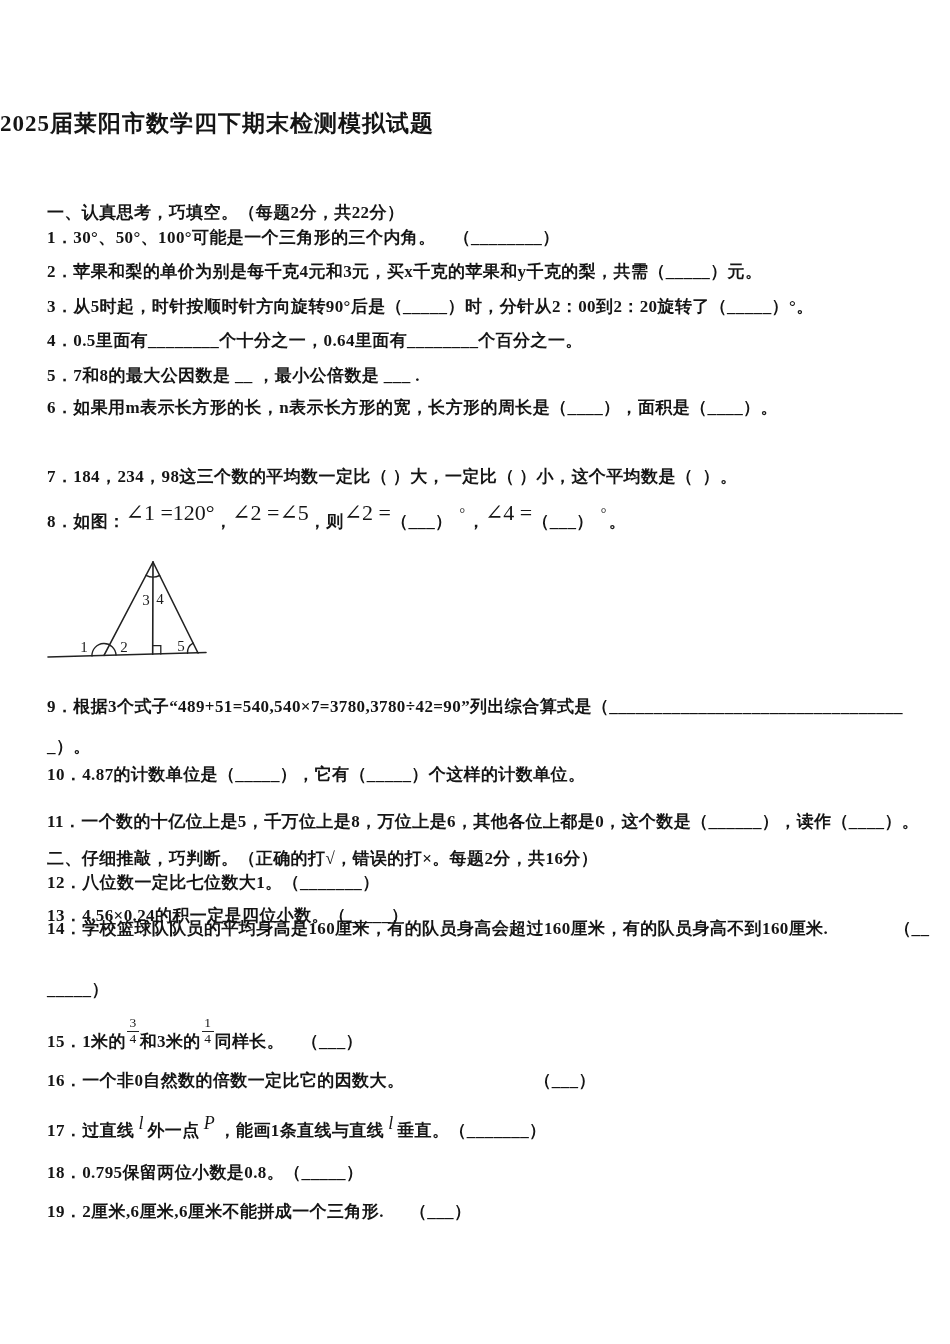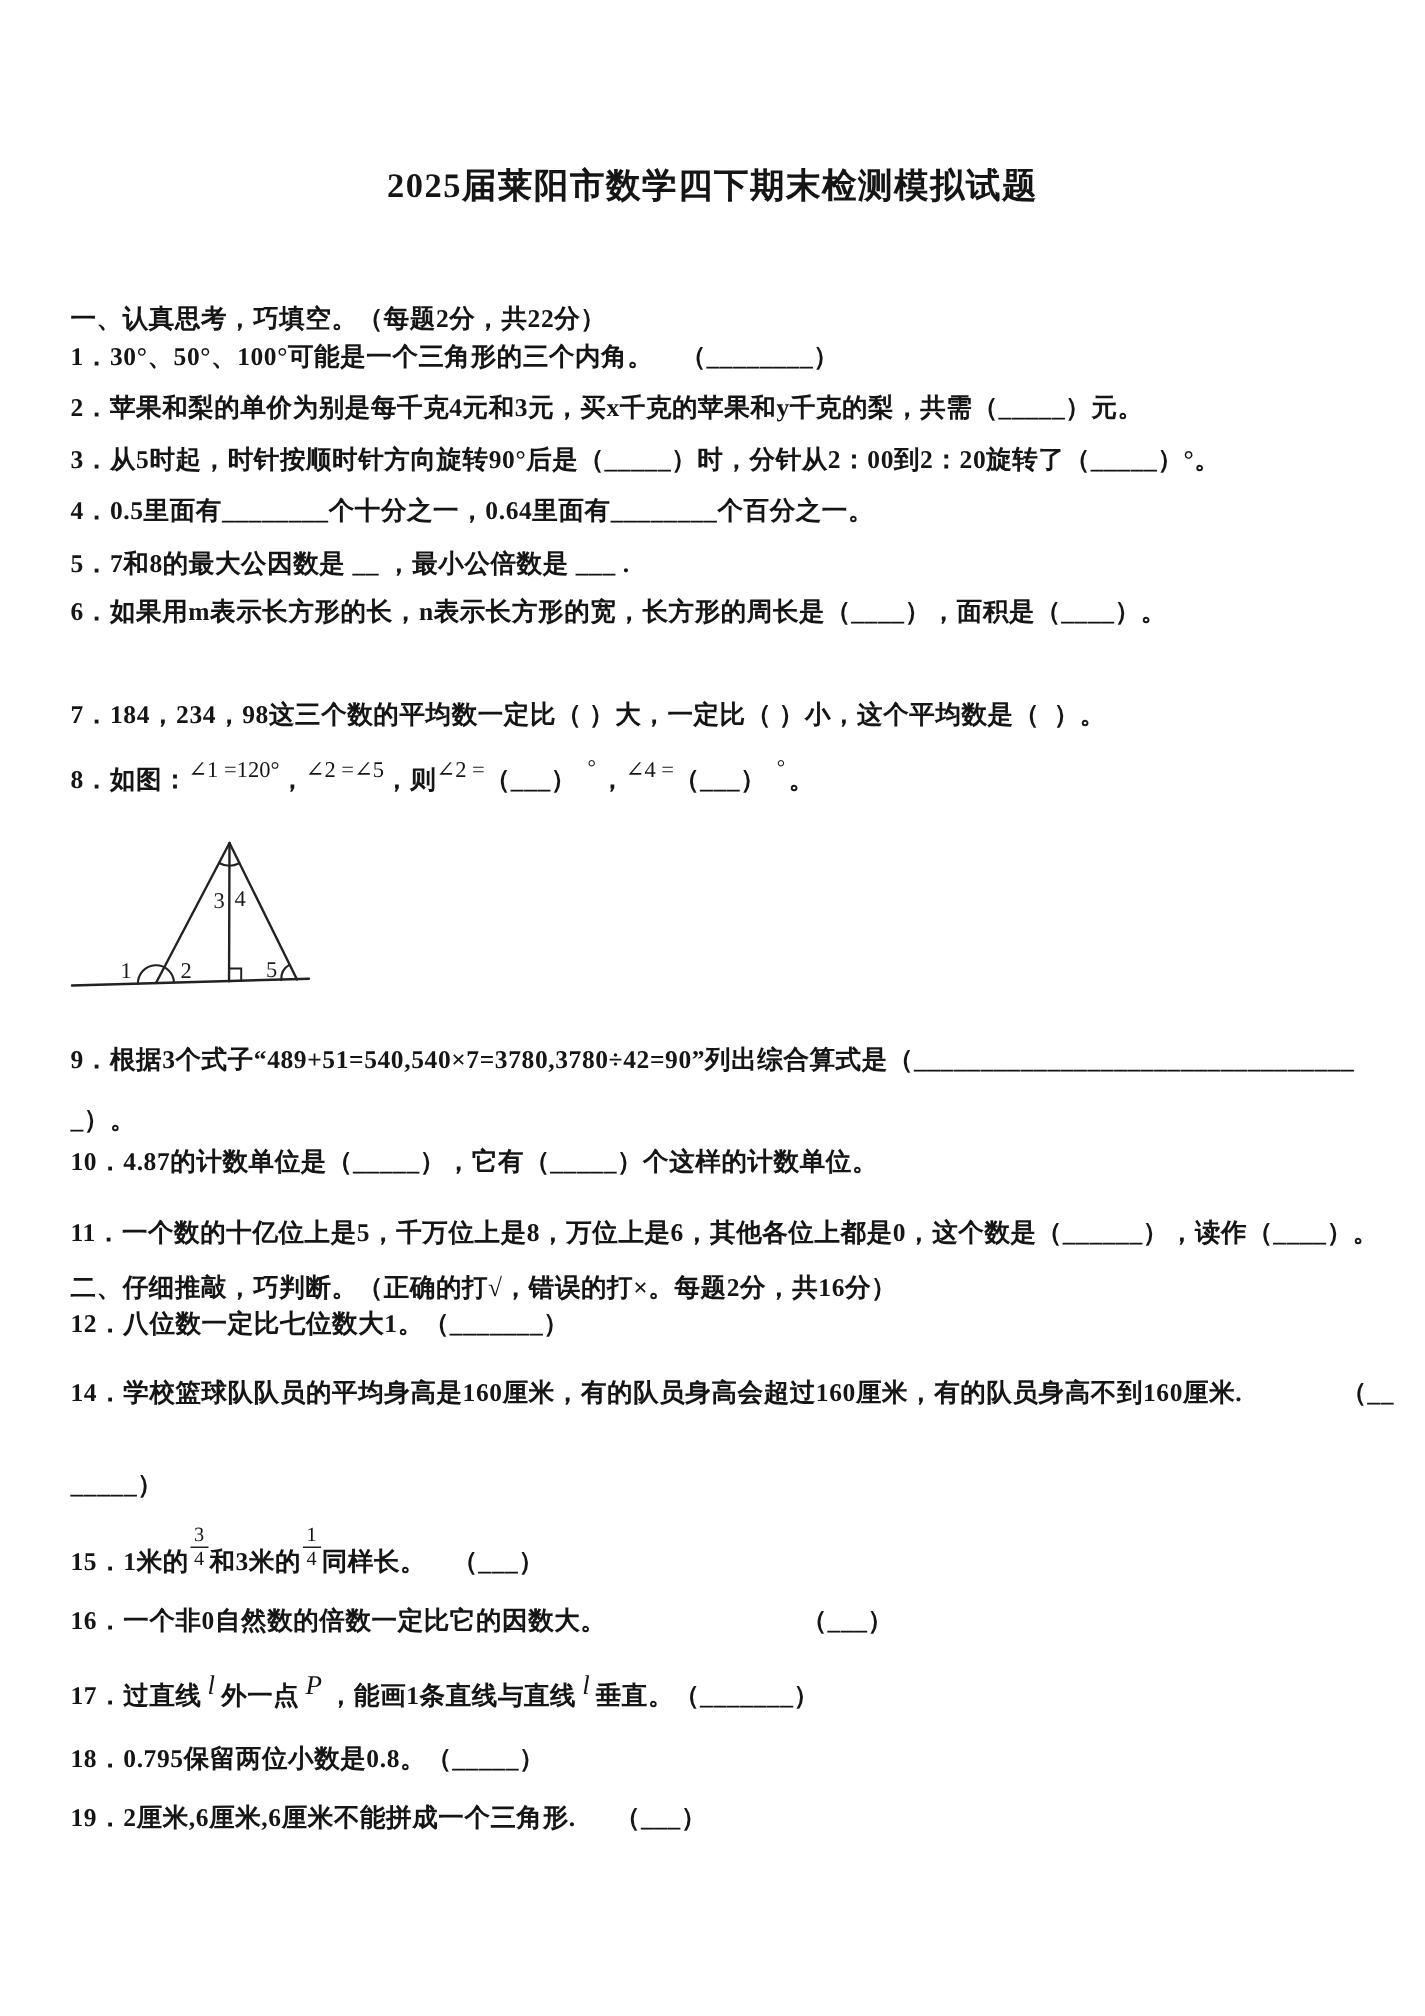--- a/index.html
+++ b/index.html
@@ -3,28 +3,28 @@
 <meta charset="utf-8">
 <style>
   html,body{margin:0;padding:0;background:#ffffff;}
   .page{
     position:relative;width:950px;height:1344px;background:#ffffff;
     color:#151515;font-family:"Liberation Serif","DejaVu Serif",serif;
     overflow:hidden;
   }
   .title{
     position:absolute;top:108px;left:0;width:100%;margin:0;
-    text-align:center;font-size:23px;font-weight:bold;letter-spacing:1px;
+    text-align:left;font-size:23px;font-weight:bold;letter-spacing:1px;
   }
   .line{
     position:absolute;left:47px;font-size:17px;font-weight:bold;
     white-space:pre;letter-spacing:0.4px;line-height:22px;
   }
   .math{
-    font-weight:normal;font-size:15px;position:relative;top:-7px;
+    font-weight:normal;font-size:22px;position:relative;top:-7px;
     letter-spacing:0;font-family:"Liberation Serif","DejaVu Serif",serif;
   }
   .deg{
     font-weight:normal;font-size:14px;position:relative;top:-9px;
     margin:0 2px 0 7px;
   }
   .mi{
     font-weight:normal;font-style:italic;font-size:18px;
     position:relative;top:-7px;padding:0 4px;letter-spacing:0;
   }
@@ -92,20 +92,21 @@
   <div class="line" style="top:736px">_）。</div>
 
   <div class="line" style="top:764px">10．4.87的计数单位是（_____），它有（_____）个这样的计数单位。</div>
 
   <div class="line" style="top:811px">11．一个数的十亿位上是5，千万位上是8，万位上是6，其他各位上都是0，这个数是（______），读作（____）。</div>
 
   <div class="line" style="top:848px">二、仔细推敲，巧判断。（正确的打√，错误的打×。每题2分，共16分）</div>
 
   <div class="line" style="top:872px">12．八位数一定比七位数大1。（_______）</div>
 
+  <div class="line" style="top:905px">13．4.56×0.24的积一定是四位小数。（_____）</div>
 
   <div class="line" style="top:918px"><span>14．学校篮球队队员的平均身高是160厘米，有的队员身高会超过160厘米，有的队员身高不到160厘米.</span><span class="gap14"></span><span>（__</span></div>
   <div class="line" style="top:979px">_____）</div>
 
   <div class="line" style="top:1020px"><span>15．1米的</span><span class="frac"><span class="fn">3</span><span class="fd">4</span></span><span>和3米的</span><span class="frac"><span class="fn">1</span><span class="fd">4</span></span><span>同样长。　（___）</span></div>
 
   <div class="line" style="top:1070px"><span>16．一个非0自然数的倍数一定比它的因数大。</span><span class="gap16"></span><span>（___）</span></div>
 
   <div class="line" style="top:1119px"><span>17．过直线</span><span class="mi">l</span><span>外一点</span><span class="mi">P</span><span>，能画1条直线与直线</span><span class="mi">l</span><span>垂直。（_______）</span></div>
 

